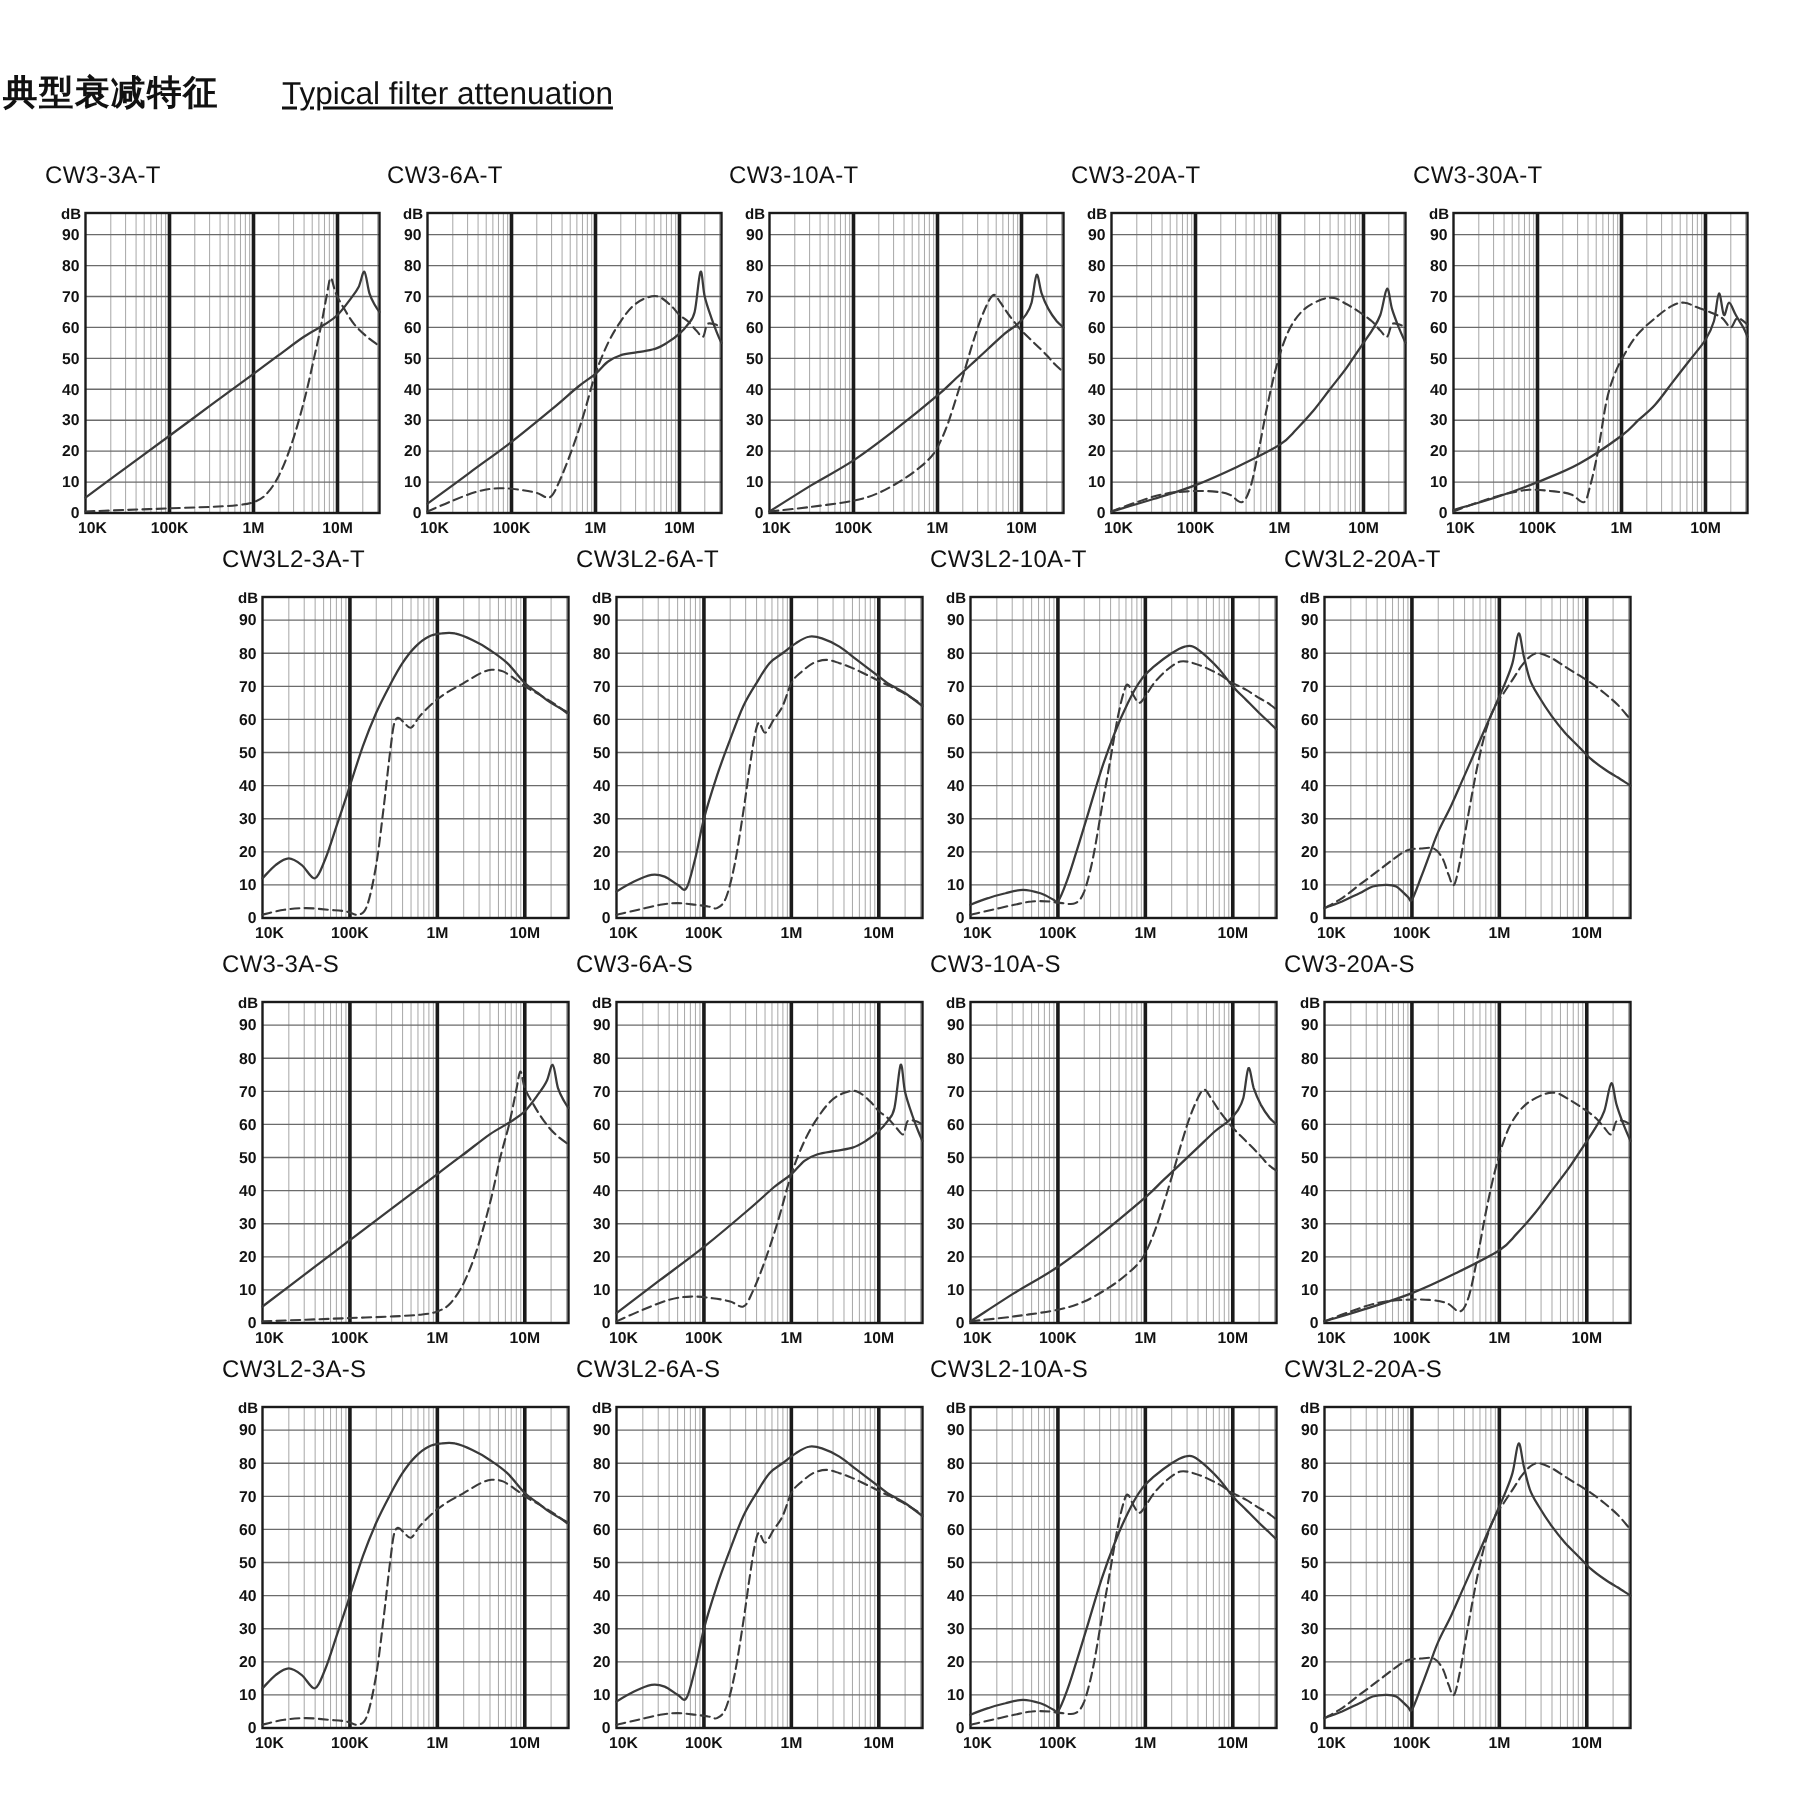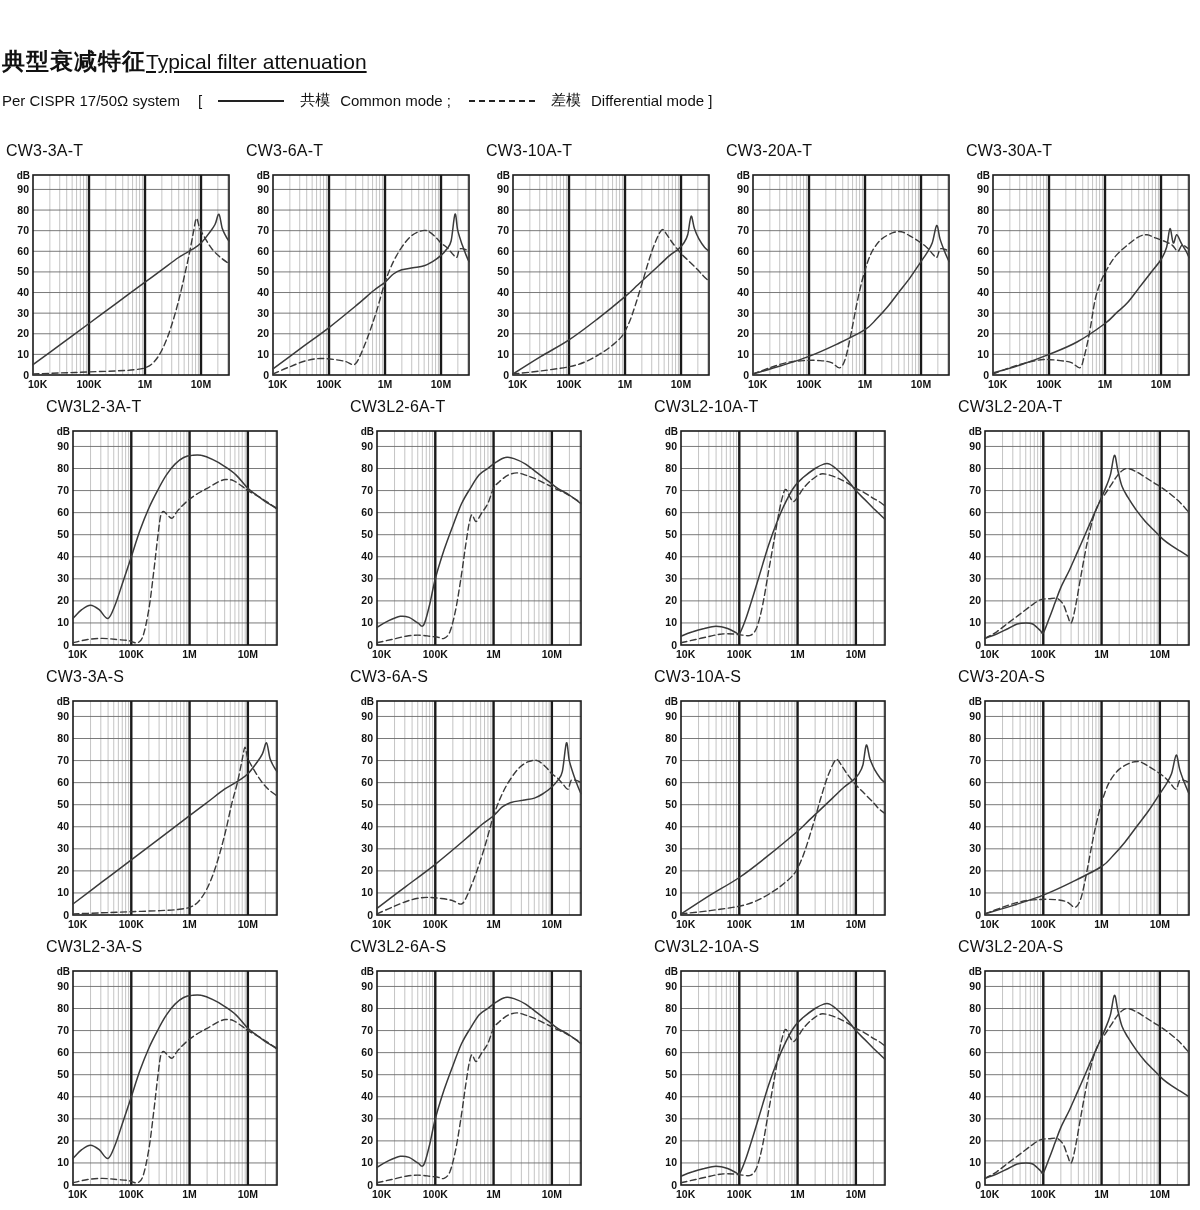--- a/index.html
+++ b/index.html
@@ -2,53 +2,43 @@
 <html><head>
 <meta charset="utf-8">
 <style>
   html,body{margin:0;padding:0;background:#ffffff;}
   body{
     width:1200px;height:1210px;overflow:hidden;
     font-family:"Liberation Sans","DejaVu Sans",sans-serif;
     color:#111;
   }
   .header{padding:46px 0 0 2px;}
-  .title-row{display:flex;align-items:baseline;}
+  .title-row{display:flex;align-items:baseline;gap:42px;}
   .title-zh{font-size:23px;font-weight:700;letter-spacing:1px;}
   .title-en{font-size:21px;font-weight:500;text-decoration:underline;}
   .legend-row{margin-top:14px;display:flex;align-items:center;gap:10px;font-size:15px;}
   .legend-row .gap-l{margin-left:8px;}
   .swatch{display:inline-block;width:66px;height:0;border-top:2px solid #222;margin:0 6px;}
   .swatch.dashed{border-top-style:dashed;}
   .rows{padding:0 6px;}
-  .row{display:flex;justify-content:space-between;}
+  .row{display:flex;justify-content:center;}
   .row-1{margin-top:32px;}
   .row-n{margin-top:6px;margin-left:40px;}
   .chart{display:flex;flex-direction:column;}
   .chart-title{font-size:16px;font-weight:500;margin:0 0 2px 0;letter-spacing:0.2px;}
   svg{display:block;}
   svg text{font-family:"Liberation Sans","DejaVu Sans",sans-serif;fill:#111;}
 </style>
 </head>
 <body>
 
 <div class="header">
   <div class="title-row">
     <span class="title-zh">典型衰减特征</span>
     <span class="title-en">Typical filter attenuation</span>
-  </div>
-  <div class="legend-row">
-    <span>Per CISPR 17/50Ω  system</span>
-    <span class="gap-l">[</span>
-    <span class="swatch"></span>
-    <span>共模</span>
-    <span>Common mode ;</span>
-    <span class="swatch dashed gap-l"></span>
-    <span>差模</span>
-    <span>Differential mode ]</span>
   </div>
 </div>
 
 <div class="rows">
   <div class="row row-1">
       <div class="chart">
         <div class="chart-title">CW3-3A-T</div>
         <svg width="228" height="230" viewBox="0 0 228 230">
           <line x1="43.85767975718295" y1="13" x2="43.85767975718295" y2="213" stroke="#ababab" stroke-width="0.7"></line>
           <line x1="53.71879026430109" y1="13" x2="53.71879026430109" y2="213" stroke="#ababab" stroke-width="0.7"></line>

